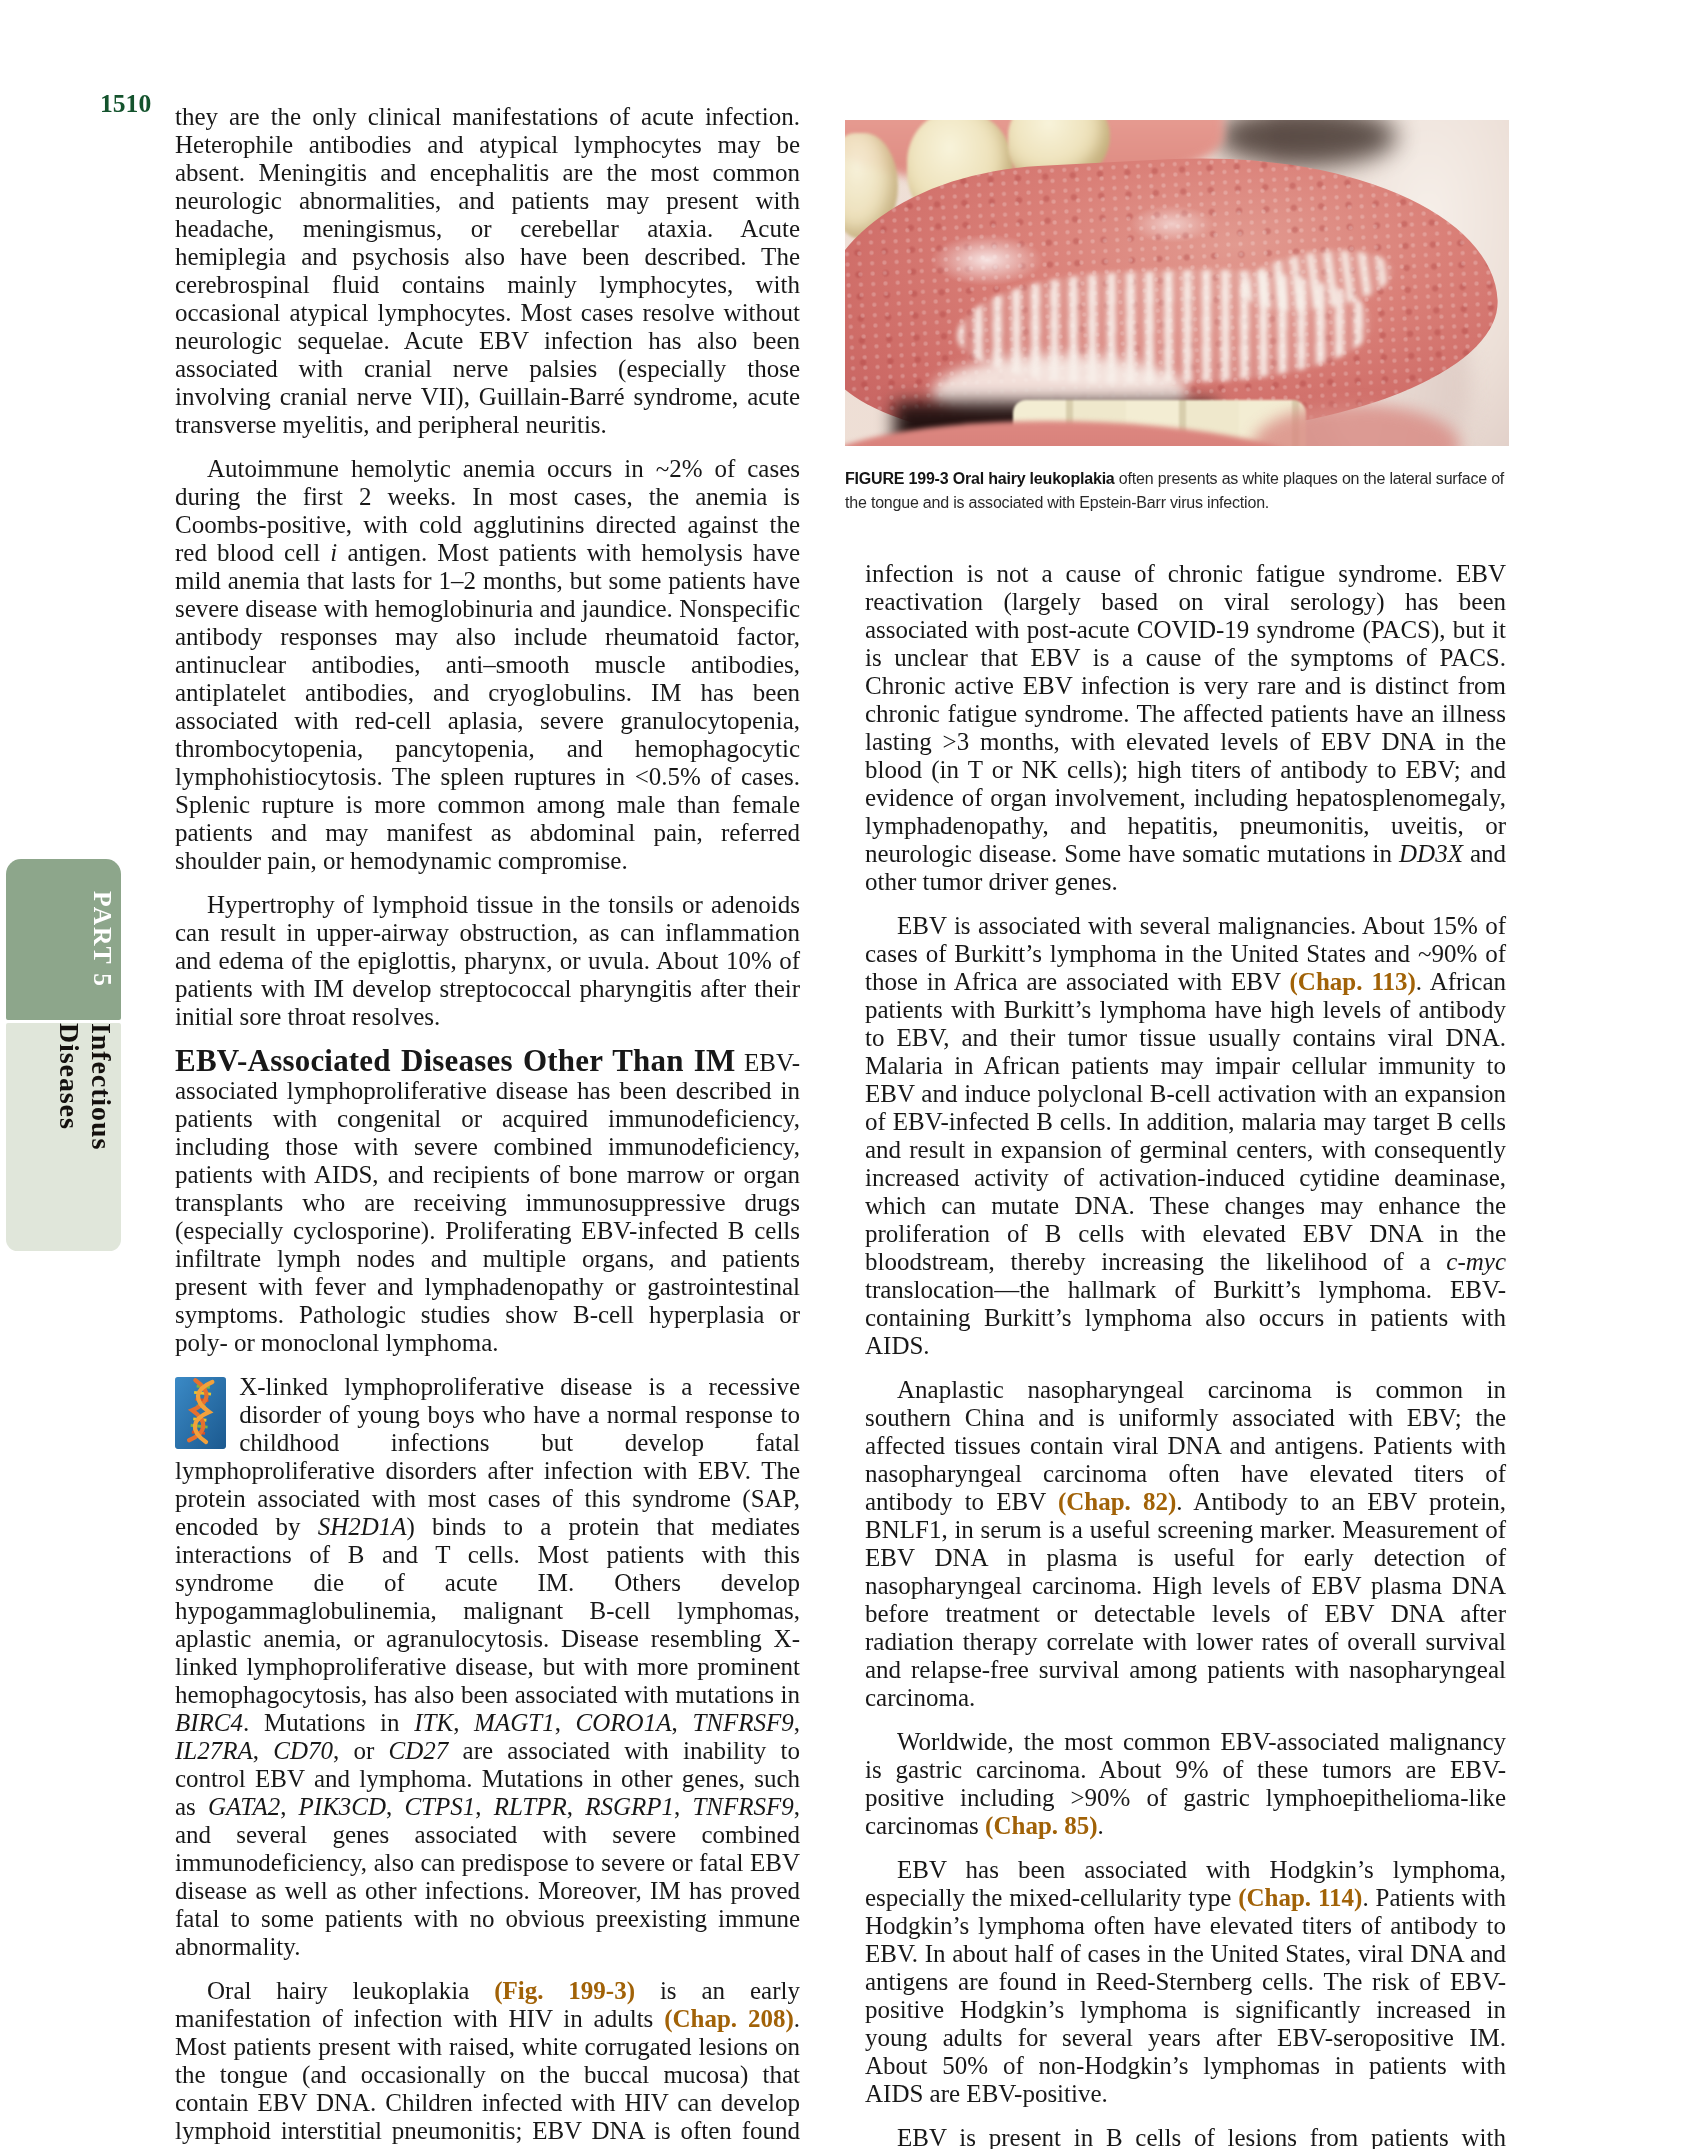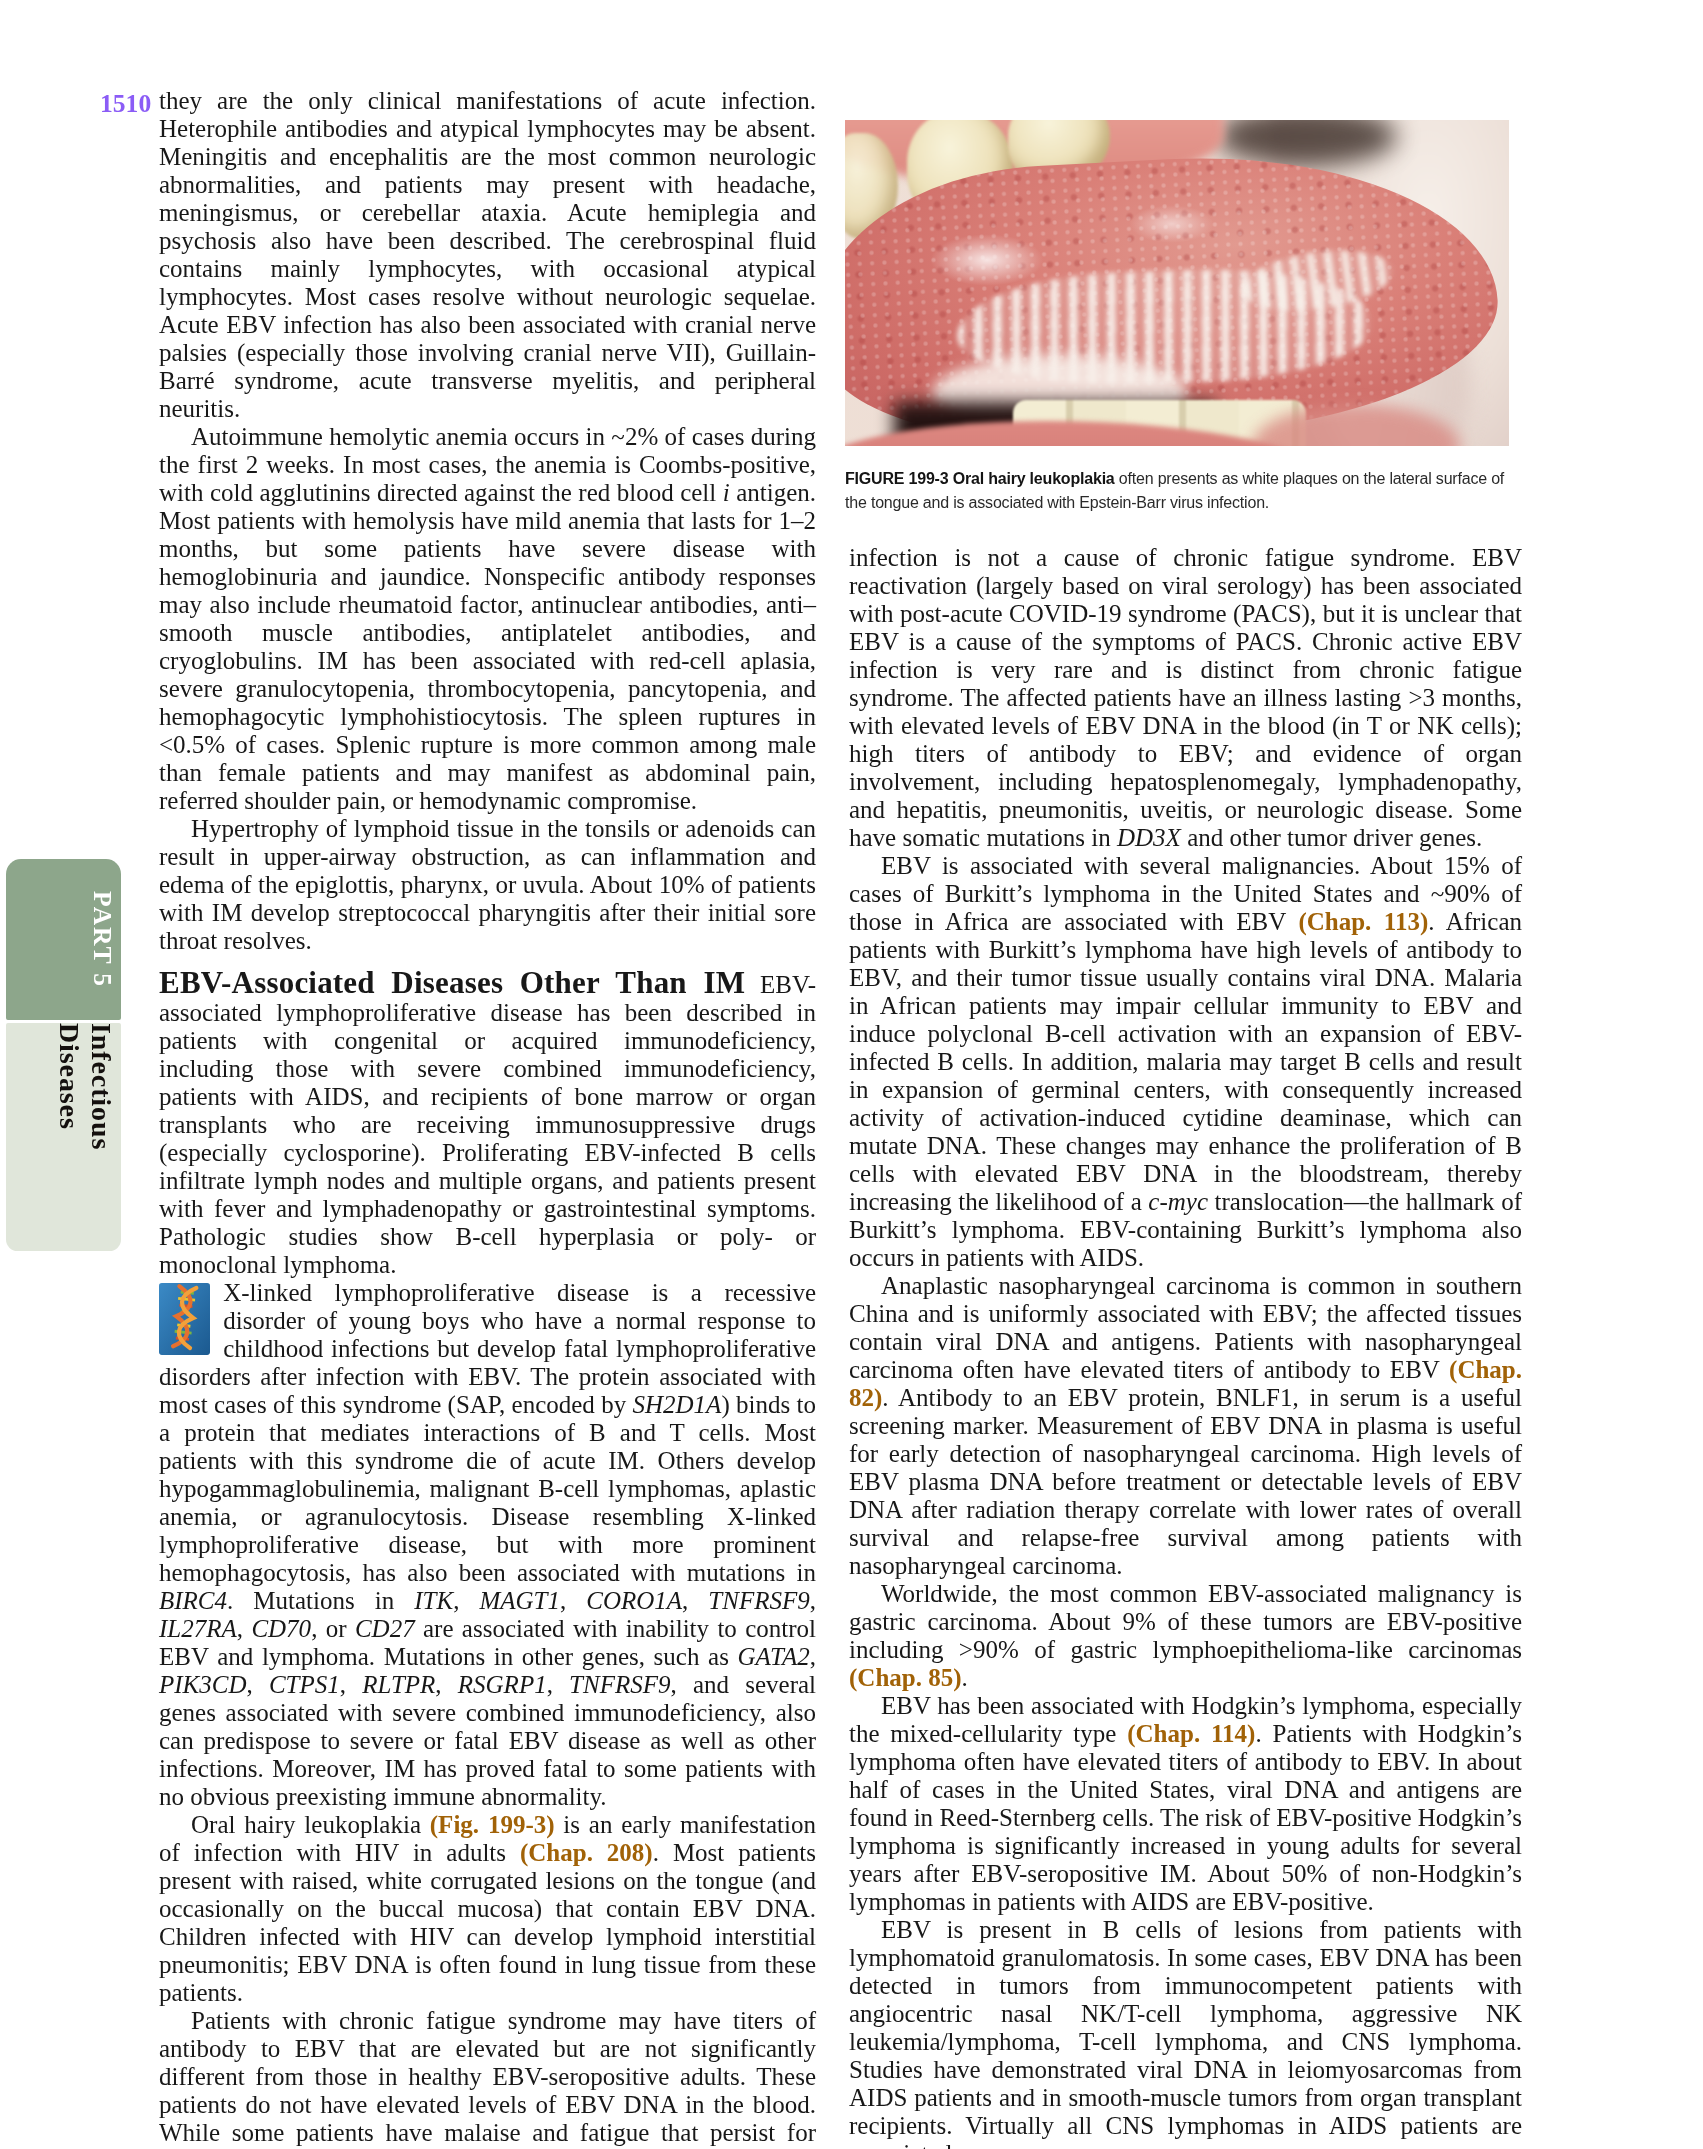--- a/index.html
+++ b/index.html
@@ -1,34 +1,34 @@
 <!DOCTYPE html>
 <html style="font-size:15px"><head>
 <meta charset="utf-8">
 <style>
   * { margin:0; padding:0; box-sizing:border-box; }
   html,body { background:#ffffff; }
   body { width:1703px; height:2149px; position:relative; font-family:"Liberation Serif", serif; color:#1a1a1a; }
   .page { position:absolute; inset:0; background:#fff; overflow:hidden; }
 
-  .page-number { position:absolute; left:100px; top:89px; font-size:25.6px; font-weight:700; color:#8b5cf6; }
+  .page-number { position:absolute; left:100px; top:89px; font-size:25.6px; font-weight:700; color:#14532d; }
 
   
   .part-tab { position:absolute; left:5.7px; top:859px; width:115px; height:161px; background:#8da68b; border-radius:15px 15px 1.9px 1.9px; }
   .section-tab { position:absolute; left:5.7px; top:1023px; width:115px; height:228px; background:#e0e6da; border-radius:1.9px 1.9px 11.4px 11.4px; }
   .vert { position:absolute; right:3.8px; top:0; height:100%; writing-mode:vertical-rl; display:flex; align-items:center; justify-content:center;
           font-weight:700; letter-spacing:1.9px; }
   .part-tab .vert { color:#ffffff; font-size:25.6px; }
   .section-tab .vert { color:#14100e; font-size:28px; letter-spacing:0.9px; }
 
   
   .col { position:absolute; font-size:25px; line-height:28px; text-align:justify; color:#181818; }
   .col-left { left:159px; top:87px; width:657px; }
   .col-right { left:849px; top:544px; width:673px; }
-  p.para { margin:0; }
+  p.para { margin:16px; }
   p.indent { text-indent:32px; }
   p.heading-para { margin-top:14px; }
   .run-n {} 
   .run-i { font-style:italic; }
   .run-b { font-weight:700; }
   .run-l { color:#a16207; font-weight:700; }
   .run-h { font-weight:700; font-size:31px; letter-spacing:0.2px; }
 
   
   .dna-icon { float:left; width:51px; height:76px; margin:3.8px 13.2px 1.9px 0; }

